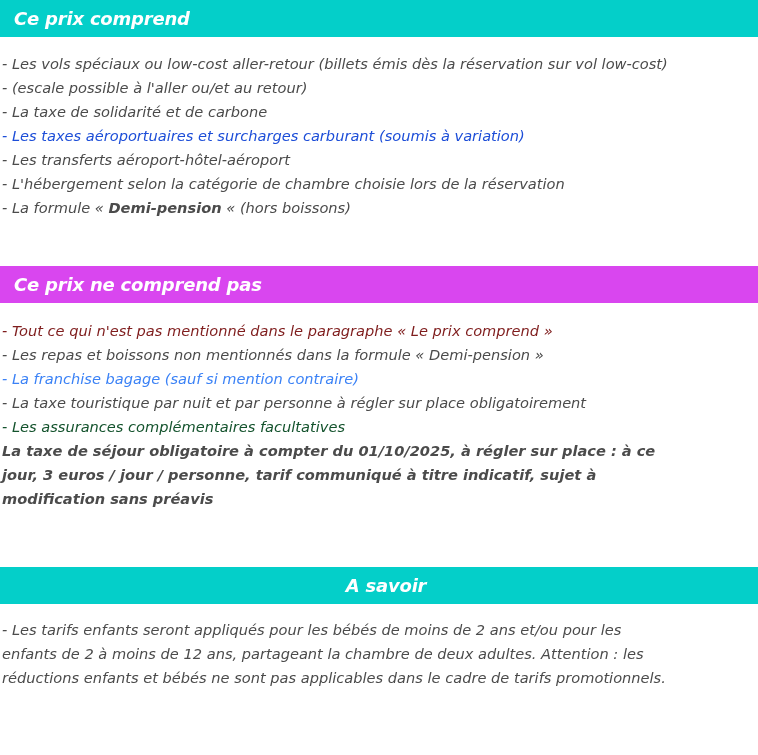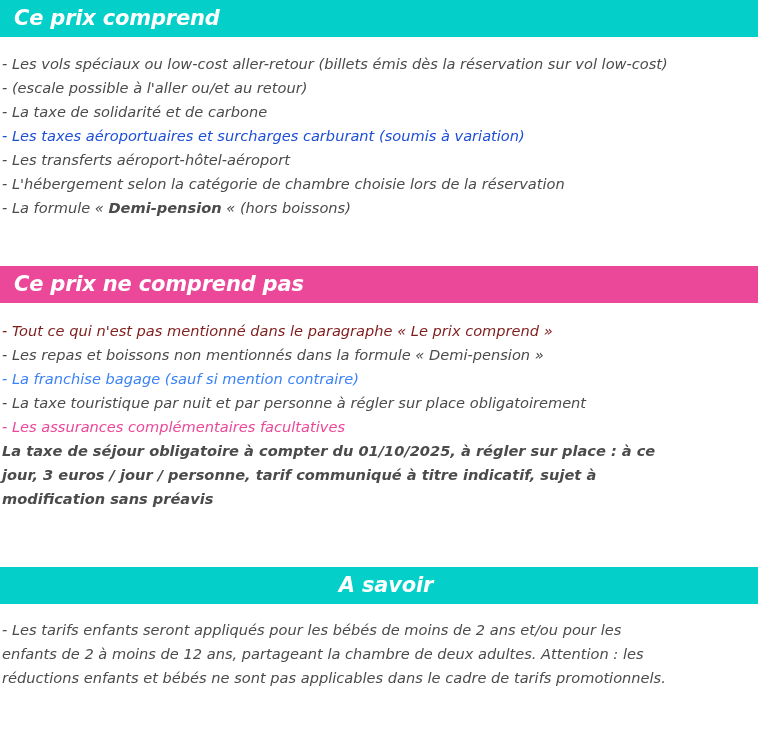--- a/index.html
+++ b/index.html
@@ -29,21 +29,21 @@
     height: 37px;
     display: flex;
     align-items: center;
     padding: 0 0 0 14px;
     box-sizing: border-box;
   }
   .section-bar-title {
     color: #ffffff;
     font-style: italic;
     font-weight: bold;
-    font-size: 21px;
+    font-size: 18px;
     line-height: 21px;
     letter-spacing: -0.2px;
     white-space: nowrap;
   }
 
   
   .section-body {
     padding: 0 0 0 2px;
     box-sizing: border-box;
   }
@@ -93,31 +93,31 @@
     <div class="line wrap" style="color: rgb(75, 75, 75);">- Les vols spéciaux ou low-cost aller-retour (billets émis dès la réservation sur vol low-cost) - (escale possible à l'aller ou/et au retour)</div>
     <div class="line" style="color: rgb(75, 75, 75);">- La taxe de solidarité et de carbone</div>
     <div class="line" style="color: #1d4ed8;">- Les taxes aéroportuaires et surcharges carburant (soumis à variation)</div>
     <div class="line" style="color: rgb(75, 75, 75);">- Les transferts aéroport-hôtel-aéroport</div>
     <div class="line" style="color: rgb(75, 75, 75);">- L'hébergement selon la catégorie de chambre choisie lors de la réservation</div>
     <div class="line" style="color: rgb(75, 75, 75);"><span>- La formule « </span><b>Demi-pension</b><span> «  (hors boissons)</span></div>
   </div>
 
   <div class="sp-after-sec1-body"></div>
 
-  <div class="section-bar" style="background: #ec4899;">
+  <div class="section-bar" style="background: #d946ef;">
     <span class="section-bar-title" style="color: rgb(255, 255, 255);">Ce prix ne comprend pas</span>
   </div>
   <div class="sp-after-sec2-head"></div>
 
   <div class="section-body clip-right">
     <div class="line" style="color: #7f1d1d;">- Tout ce qui n'est pas mentionné dans le paragraphe « Le prix comprend »</div>
     <div class="line" style="color: rgb(75, 75, 75);">- Les repas et boissons non mentionnés dans la formule « Demi-pension »</div>
     <div class="line" style="color: #3b82f6;">- La franchise bagage (sauf si mention contraire)</div>
     <div class="line" style="color: rgb(75, 75, 75);">- La taxe touristique par nuit et par personne à régler sur place obligatoirement</div>
-    <div class="line" style="color: #ec4899;">- Les assurances complémentaires facultatives</div>
+    <div class="line" style="color: #14532d;">- Les assurances complémentaires facultatives</div>
     <div class="line wrap bold" style="color: rgb(75, 75, 75);">La taxe de séjour obligatoire à compter du 01/10/2025, à régler sur place : à ce jour, 3 euros / jour / personne, tarif communiqué à titre indicatif, sujet à modification sans préavis</div>
   </div>
 
   <div class="sp-after-sec2-body"></div>
 
   <div class="section-bar" style="background: rgb(4, 207, 201); justify-content: center;">
     <span class="section-bar-title" style="color: rgb(255, 255, 255);">A savoir</span>
   </div>
   <div class="sp-after-sec3-head"></div>
 

